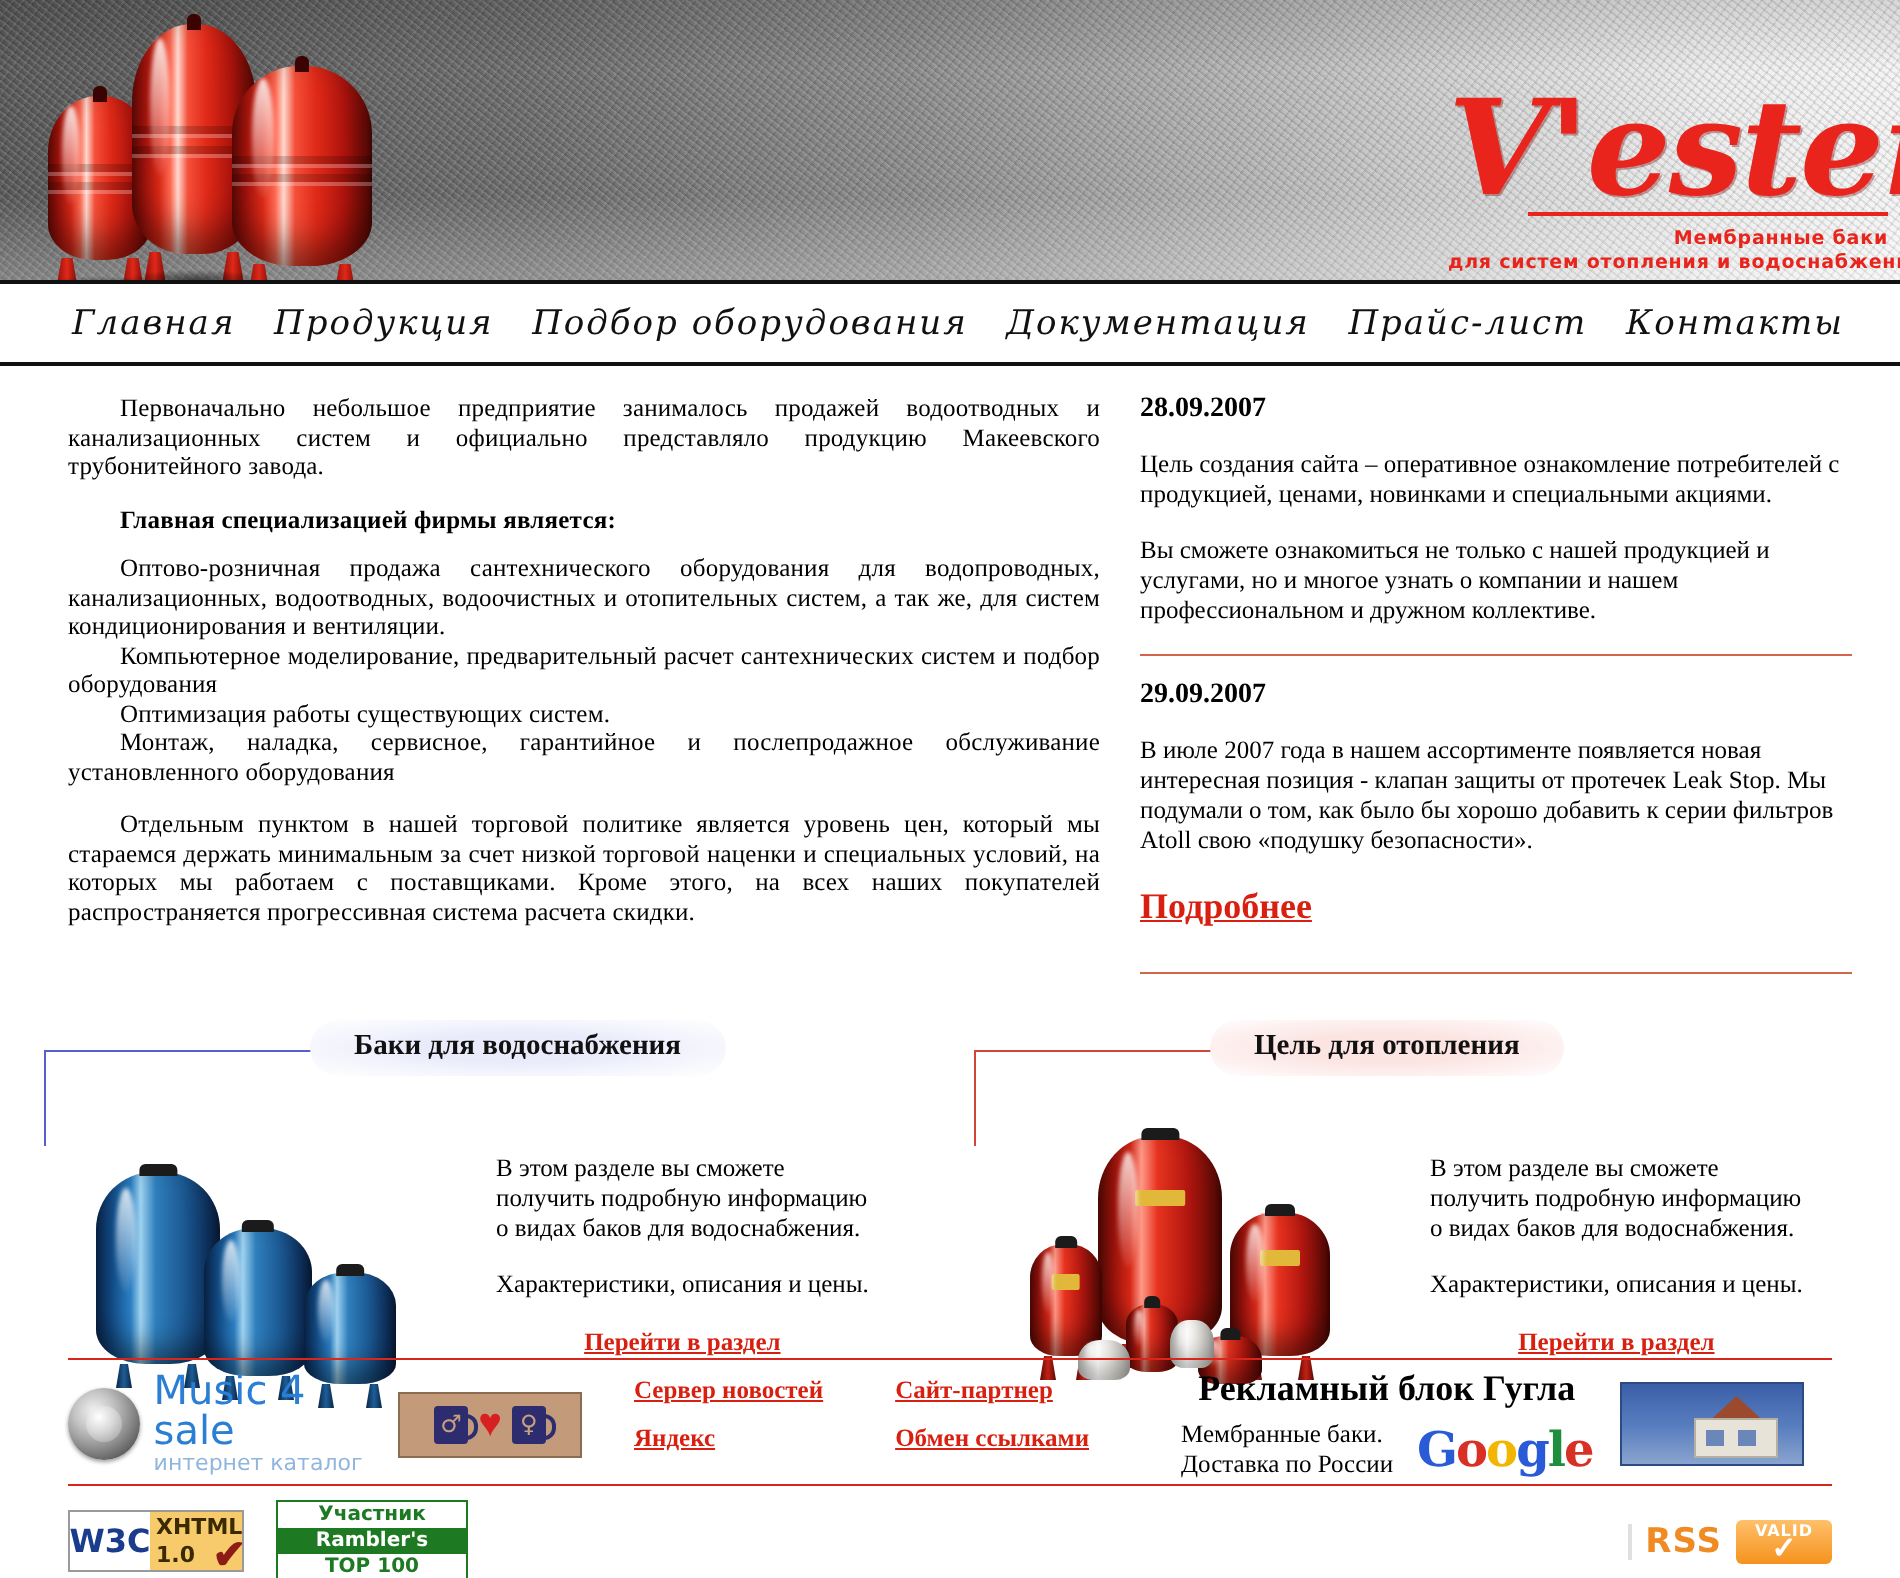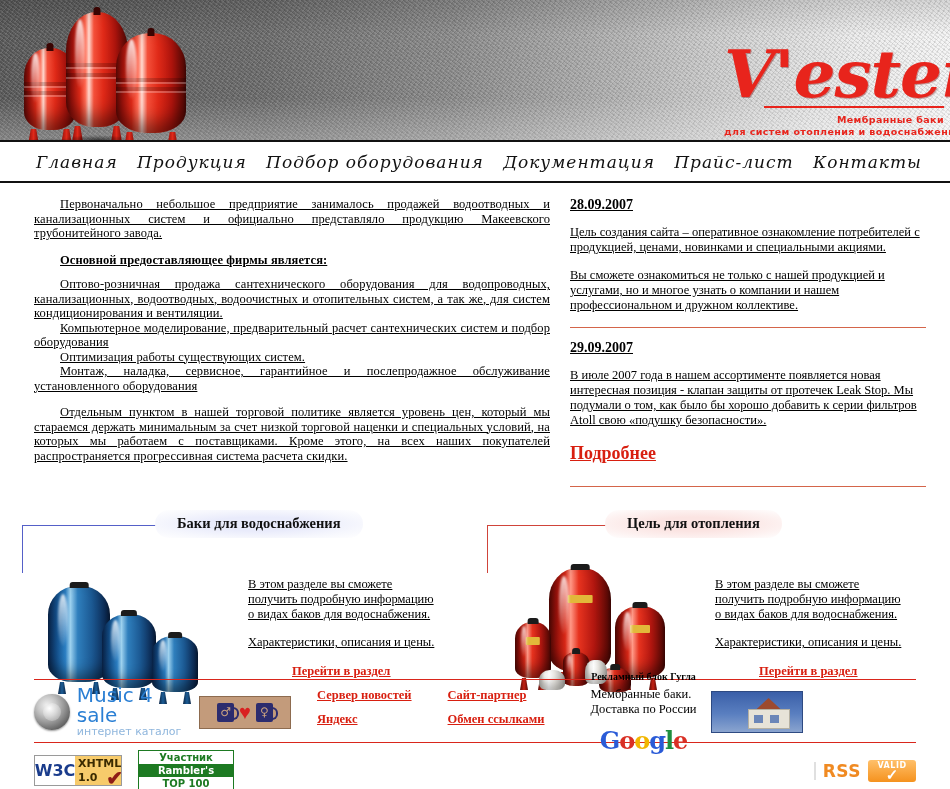--- a/index.html
+++ b/index.html
@@ -182,21 +182,20 @@
     letter-spacing: 1px;
     white-space: nowrap;
   }
 
   
   .main {
     position: relative;
     width: 950px;
     padding: 14px 0 0 0;
     box-sizing: border-box;
-    text-decoration: underline;
   }
   .cols {
     display: flex;
     align-items: flex-start;
   }
   .col-left {
     width: 560px;
     padding: 0 10px 0 34px;
     box-sizing: border-box;
   }
@@ -416,22 +415,22 @@
     display: block;
     font-weight: bold;
     font-size: 12.5px;
     color: #d81f10;
     text-decoration: underline;
     margin-bottom: 9px;
     white-space: nowrap;
   }
 
   .ad { margin-left: 46px; text-align: center; }
-  .ad-title { font-weight: bold; font-size: 10px; margin-bottom: 5px; }
-  .ad-body { display: flex; align-items: center; gap: 12px; flex-direction: column; }
+  .ad-title { font-weight: bold; font-size: 18px; margin-bottom: 5px; }
+  .ad-body { display: flex; align-items: center; gap: 12px; }
   .ad-lines { font-size: 12.5px; line-height: 15px; text-align: left; }
   .google {
     font-family: "DejaVu Serif", serif;
     font-size: 24px;
     line-height: 24px;
     font-weight: bold;
     letter-spacing: -1px;
   }
   .google .b { color: #2a5bd7; }
   .google .r { color: #d93025; }
@@ -599,21 +598,21 @@
     <a href="#">Прайс-лист</a>
     <a href="#">Контакты</a>
   </div>
 </div>
 
 <div class="main">
   <div class="cols">
 
     <div class="col-left">
       <p>Первоначально небольшое предприятие занималось продажей водоотводных и канализационных систем и официально представляло продукцию Макеевского трубонитейного завода.</p>
-      <p class="bold">Основной предоставляющее фирмы является:</p>
+      <p class="bold">Главная специализацией фирмы является:</p>
       <p class="tight">Оптово-розничная продажа сантехнического оборудования для водопроводных, канализационных, водоотводных, водоочистных и отопительных систем, а так же, для систем кондиционирования и вентиляции.</p>
       <p class="tight">Компьютерное моделирование, предварительный расчет сантехнических систем и подбор оборудования</p>
       <p class="tight">Оптимизация работы существующих систем.</p>
       <p class="tight">Монтаж, наладка, сервисное, гарантийное и послепродажное обслуживание установленного оборудования</p>
       <p style="margin-top:12px">Отдельным пунктом в нашей торговой политике является уровень цен, который мы стараемся держать минимальным за счет низкой торговой наценки и специальных условий, на которых мы работаем с поставщиками. Кроме этого, на всех наших покупателей распространяется прогрессивная система расчета скидки.</p>
     </div>
 
     <div class="col-right">
       <div class="news-date">28.09.2007</div>
       <div class="news-p">Цель создания сайта – оперативное ознакомление потребителей с продукцией, ценами, новинками и специальными акциями.</div>

